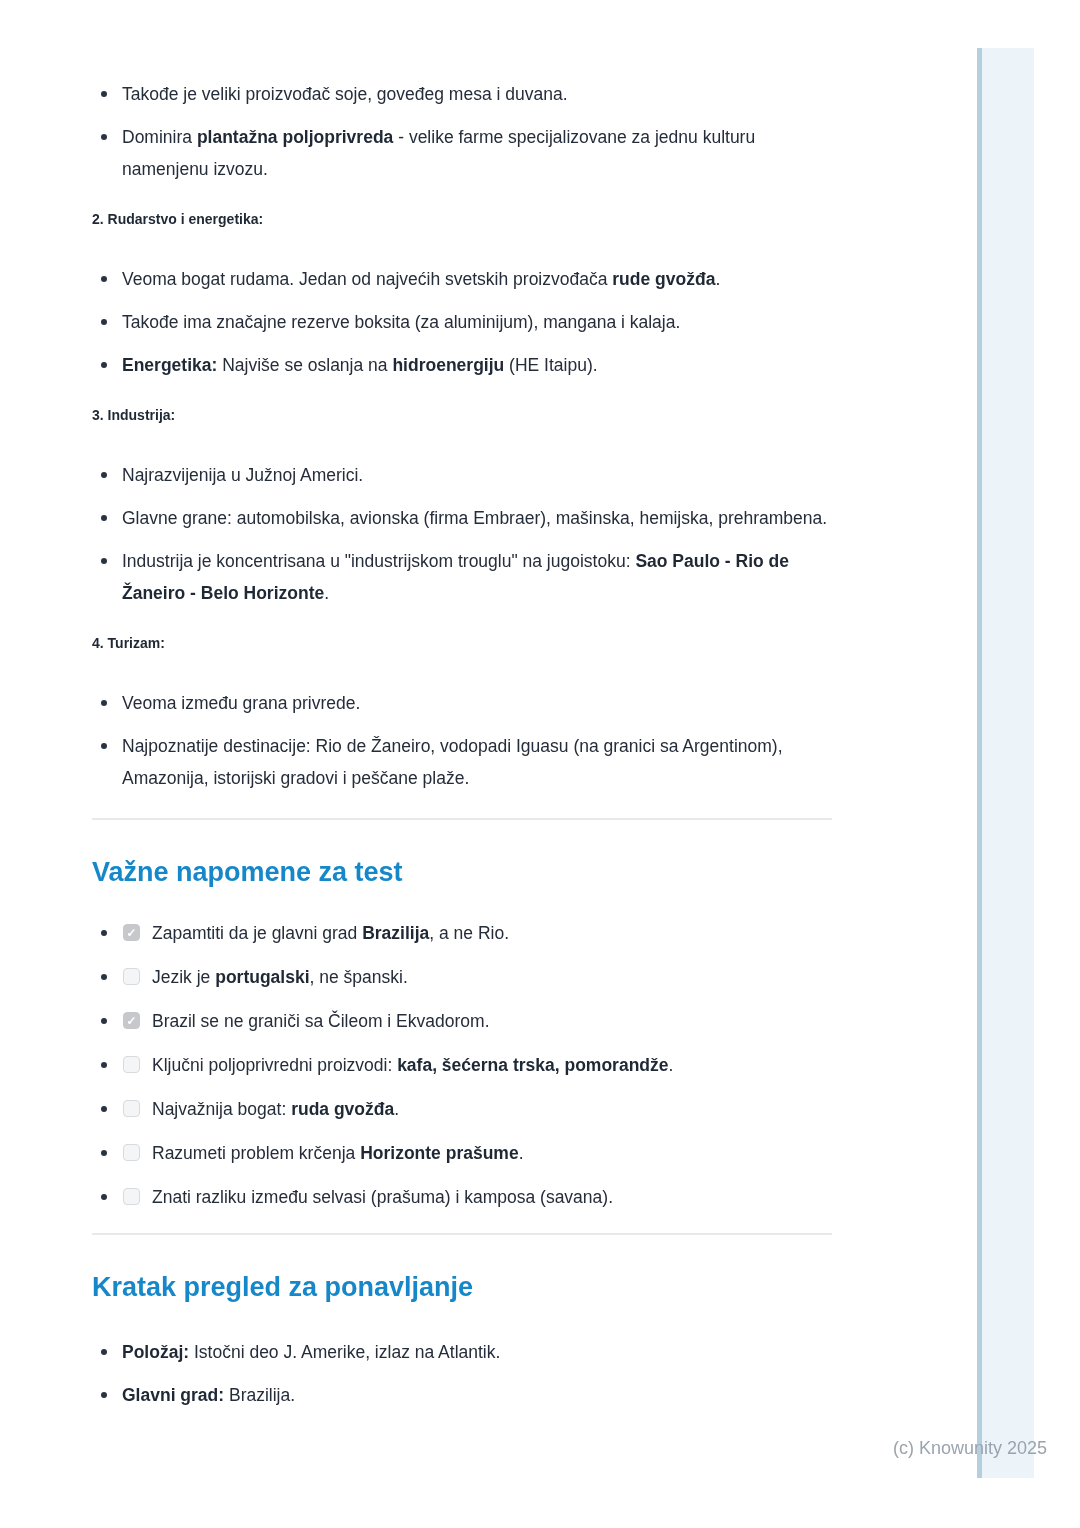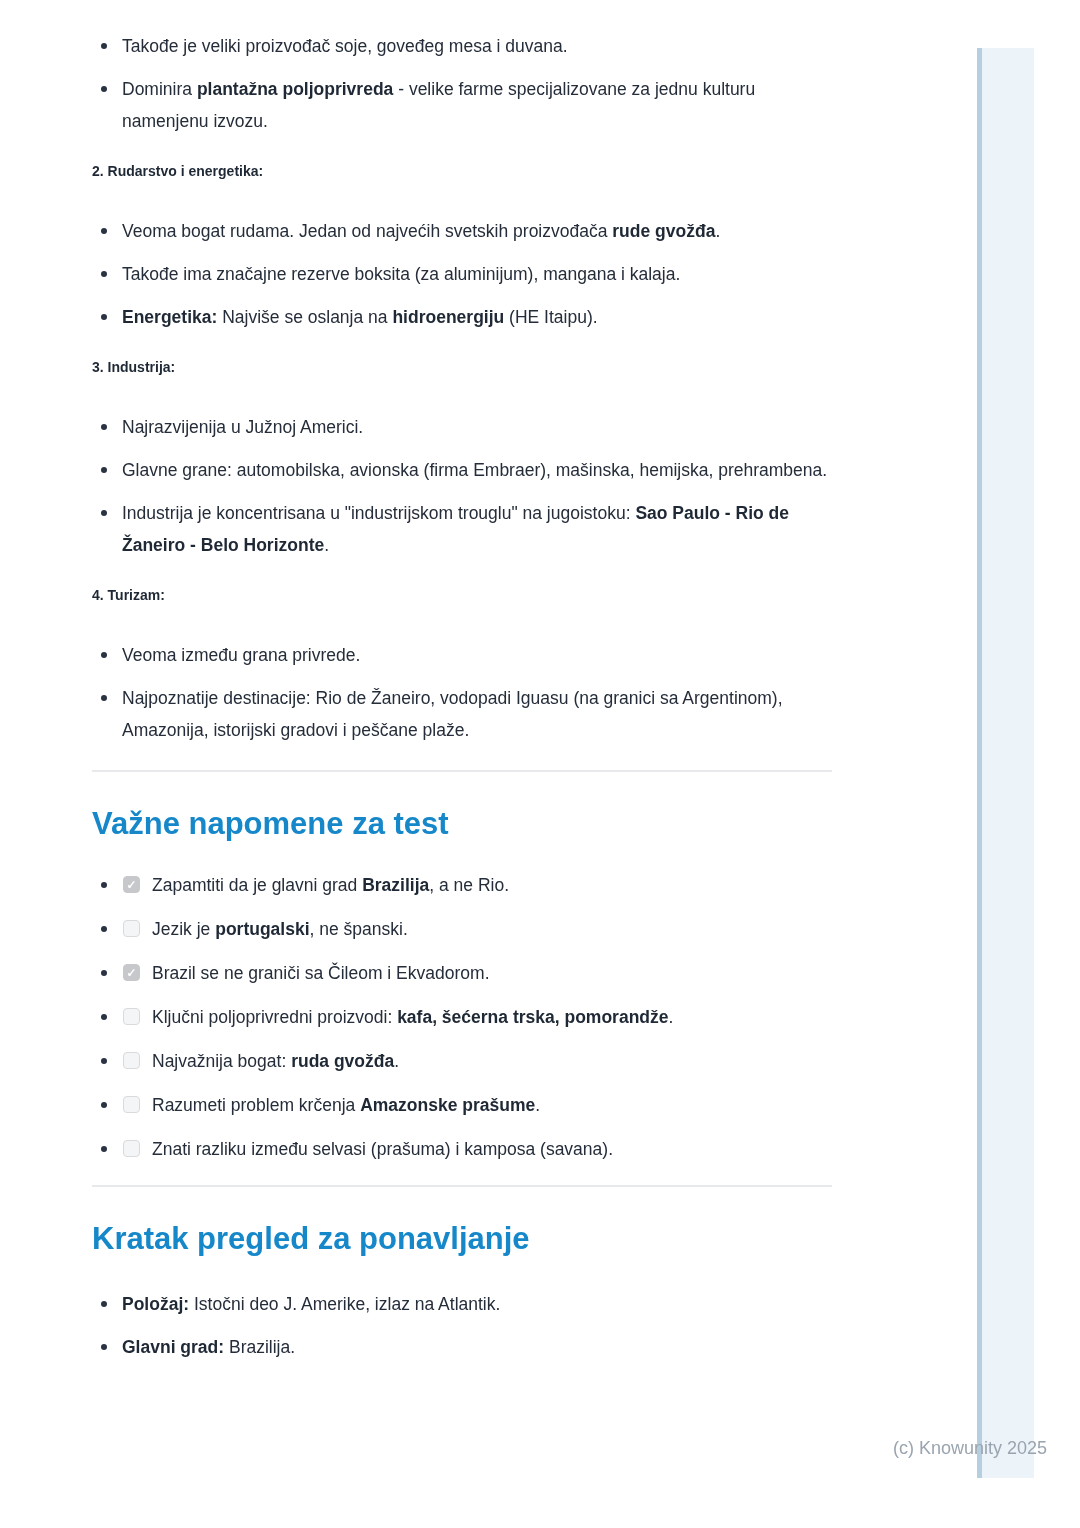--- a/index.html
+++ b/index.html
@@ -1,37 +1,37 @@
 <!DOCTYPE html>
 <html><head>
 <meta charset="utf-8">
 <style>
   html,body{margin:0;padding:0;}
   body{
     width:1080px;height:1528px;position:relative;background:#ffffff;
     font-family:"Liberation Sans", sans-serif;color:#252d3a;overflow:hidden;
   }
   .content{
-    position:absolute;left:92px;top:0;width:740px;padding-top:30px;
+    position:absolute;left:92px;top:0;width:740px;padding-top:78px;
     font-size:17.5px;line-height:32px;
   }
   strong{font-weight:700;color:#1f2835;}
   ul.bullets{list-style:none;margin:0 0 0 0;padding:0;}
   ul.bullets li{
     position:relative;padding-left:30px;margin-bottom:11px;
   }
   .dot{
     position:absolute;left:9px;top:13px;width:6px;height:6px;border-radius:50%;
     background:#2a3342;
   }
   h3.subheading{
     font-size:14px;font-weight:700;color:#1f2835;margin:23px 0 33px 0;line-height:22px;
   }
   h2.title{
-    font-size:31px;font-weight:700;color:#1688c9;margin:36px 0 33px 0;line-height:32px;
+    font-size:27px;font-weight:700;color:#1688c9;margin:36px 0 33px 0;line-height:32px;
   }
   hr.divider{
     border:none;border-top:2px solid #e7e9ec;margin:24px 0 0 0;width:740px;
   }
   ul.checklist{list-style:none;margin:0;padding:0;}
   ul.checklist li{
     position:relative;display:flex;align-items:flex-start;margin-bottom:20px;
     line-height:24px;min-height:24px;
   }
   ul.checklist .dot{top:9px;}
@@ -101,21 +101,21 @@
         <span class="txt"><span>Ključni poljoprivredni proizvodi: </span><strong>kafa, šećerna trska, pomorandže</strong><span>.</span></span>
       </li>
       <li>
         <span class="dot"></span>
         <span class="cb"></span>
         <span class="txt"><span>Najvažnija bogat: </span><strong>ruda gvožđa</strong><span>.</span></span>
       </li>
       <li>
         <span class="dot"></span>
         <span class="cb"></span>
-        <span class="txt"><span>Razumeti problem krčenja </span><strong>Amazonske prašume</strong><span>.</span></span>
+        <span class="txt"><span>Razumeti problem krčenja </span><strong>Horizonte prašume</strong><span>.</span></span>
       </li>
       <li>
         <span class="dot"></span>
         <span class="cb"></span>
         <span class="txt"><span>Znati razliku između selvasi (prašuma) i kamposa (savana).</span></span>
       </li>
     </ul>
     <hr class="divider">
     <h2 class="title">Kratak pregled za ponavljanje</h2>
     <ul class="bullets">

